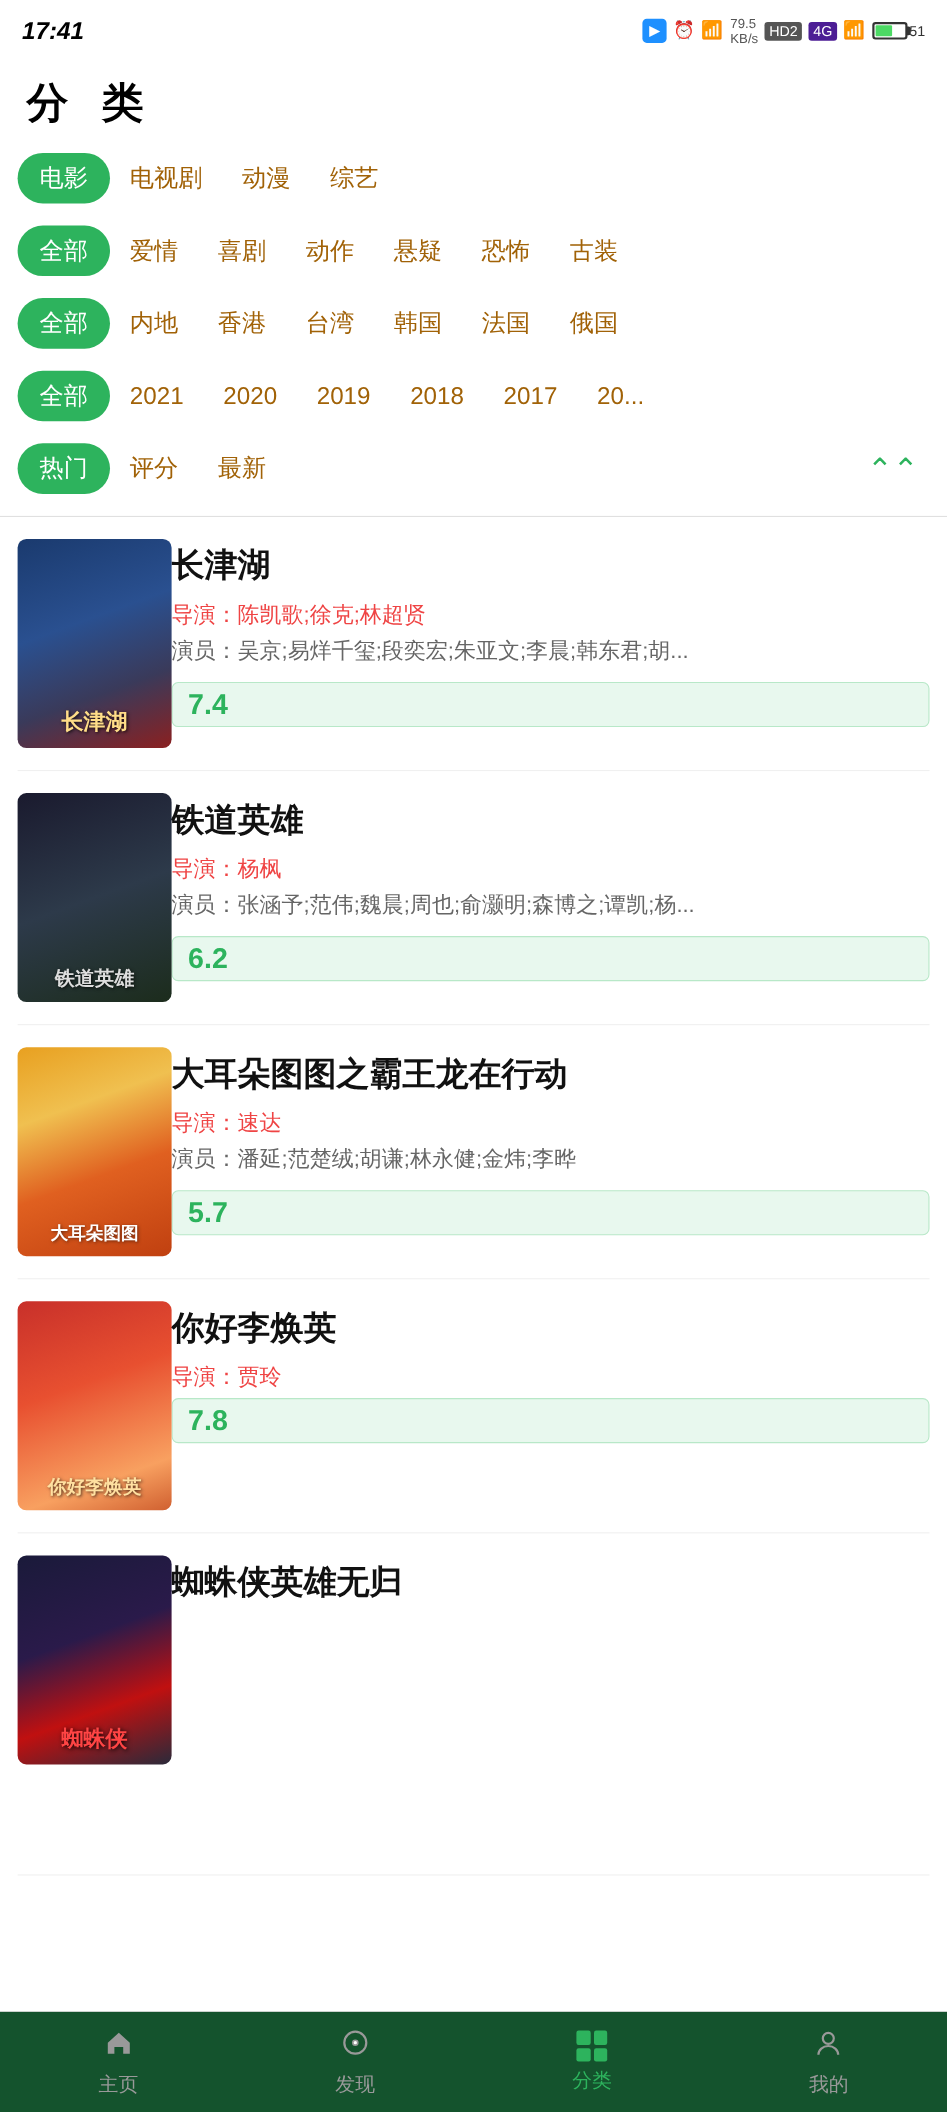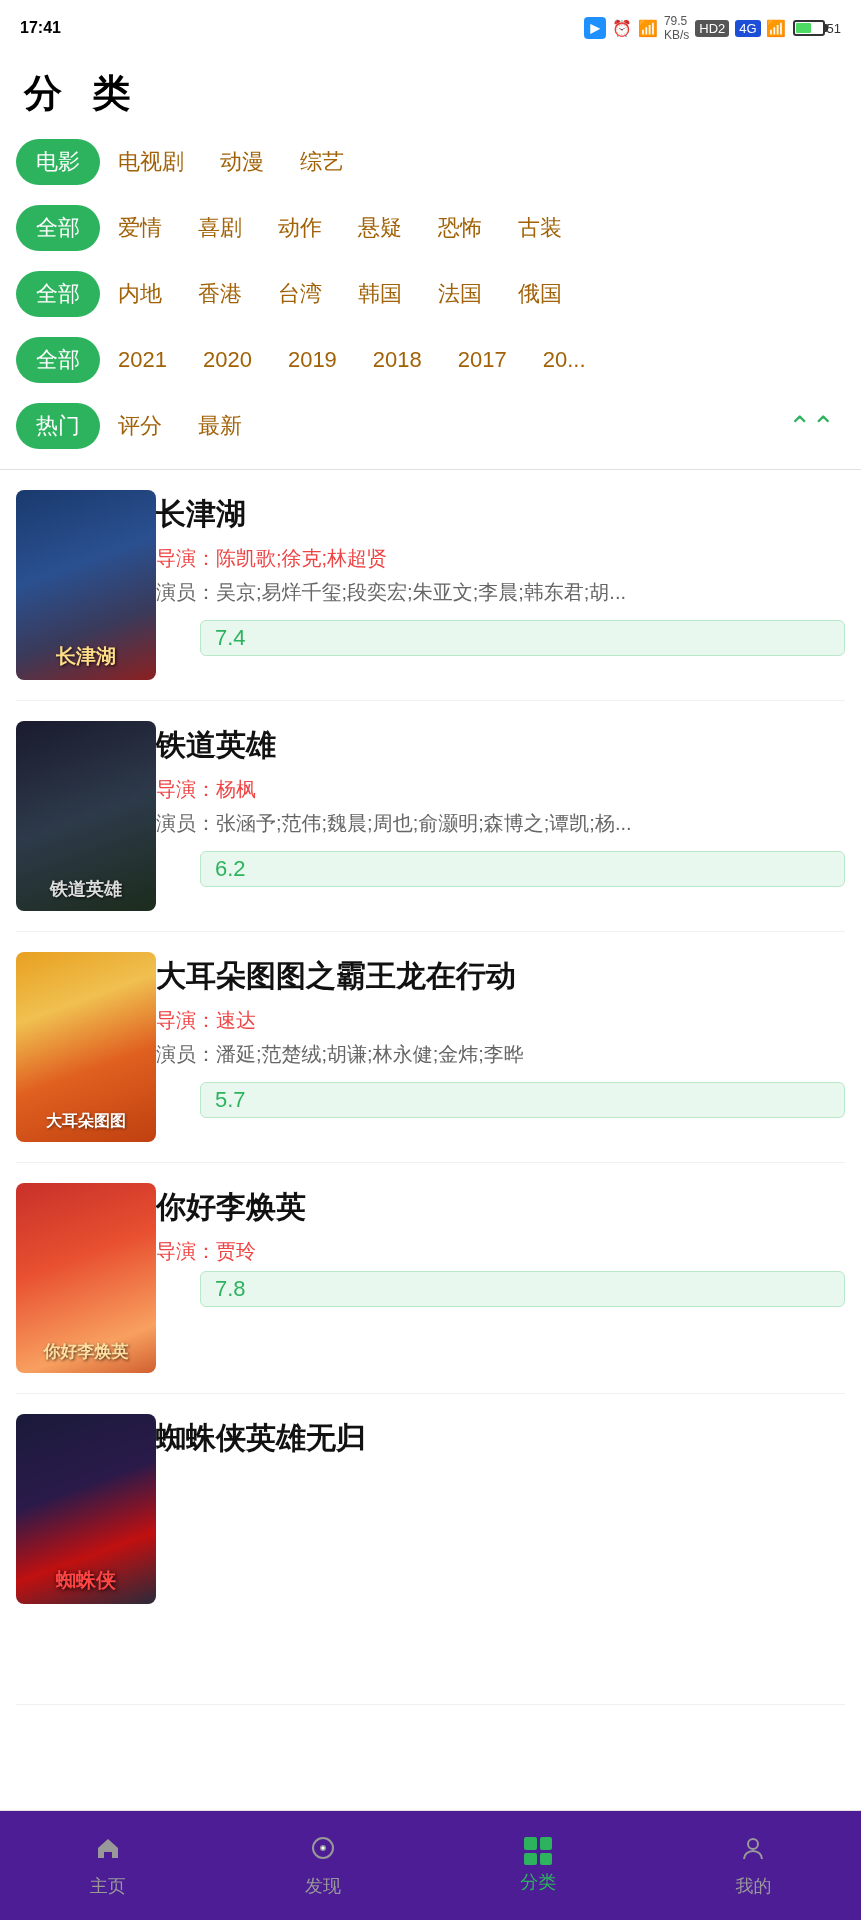--- a/index.html
+++ b/index.html
@@ -14,23 +14,24 @@
 
     
     .status-bar {
       display: flex;
       justify-content: space-between;
       align-items: center;
       padding: 10px 20px 6px 20px;
       height: 52px;
     }
     .status-time {
-      font-size: 16px;
+      font-size: 22px;
       font-weight: 600;
       color: #000;
+      font-style: italic;
     }
     .status-icons {
       display: flex;
       align-items: center;
       gap: 6px;
       font-size: 16px;
       color: #333;
     }
     .status-icon-blue {
       background: #1E90FF;
@@ -217,34 +218,33 @@
       color: #666;
       margin-bottom: 14px;
       line-height: 1.4;
     }
     .movie-rating {
       display: inline-block;
       background: #e8f8ee;
       color: #2db35d;
       border-radius: 6px;
       padding: 4px 14px;
-      font-size: 22px;
-      font-weight: 400;
+      font-size: 26px;
+      font-weight: 700;
       border: 1px solid #b8e8c8;
-      margin-left: 44px;
     }
 
     
     .bottom-nav {
       position: fixed;
       bottom: 0;
       left: 0;
       width: 861px;
-      height: 110px;
-      background: #4c1d95;
+      height: 92px;
+      background: #14532d;
       border-top: 1px solid #e0e0e0;
       display: flex;
       justify-content: space-around;
       align-items: center;
     }
     .nav-item {
       display: flex;
       flex-direction: column;
       align-items: center;
       gap: 5px;
@@ -280,21 +280,21 @@
 <body>
 
 <div class="status-bar">
   <span class="status-time">17:41</span>
   <div class="status-icons">
     <span class="status-icon-blue">▶</span>
     <span>⏰</span>
     <span>📶</span>
     <span style="font-size:12px;line-height:1.2;text-align:left;color:#555">79.5<br>KB/s</span>
     <span style="background:#555;color:#fff;font-size:13px;padding:1px 4px;border-radius:3px;">HD2</span>
-    <span style="background:#1d4ed8;color:#fff;font-size:13px;padding:1px 4px;border-radius:3px;">4G</span>
+    <span style="background:#4c1d95;color:#fff;font-size:13px;padding:1px 4px;border-radius:3px;">4G</span>
     <span style="font-size:16px;">📶</span>
     <span style="display:flex;align-items:flex-end;gap:2px;font-size:13px;color:#333;">
       <span style="width:32px;height:16px;border:2px solid #333;border-radius:3px;display:flex;align-items:center;padding:1px;position:relative;">
         <span style="width:60%;height:100%;background:#4cd964;border-radius:1px;"></span>
         <span style="position:absolute;right:-5px;width:4px;height:8px;background:#333;border-radius:0 2px 2px 0;"></span>
       </span>
       51
     </span>
   </div>
 </div>

